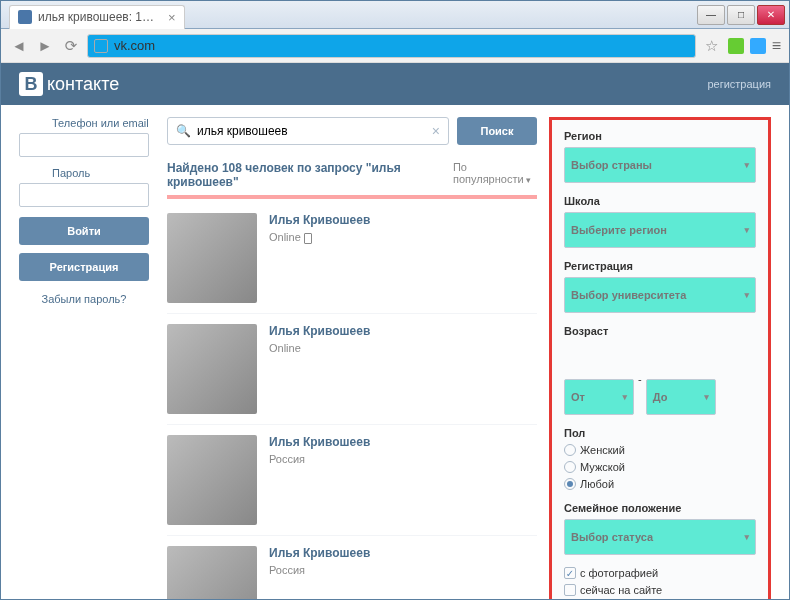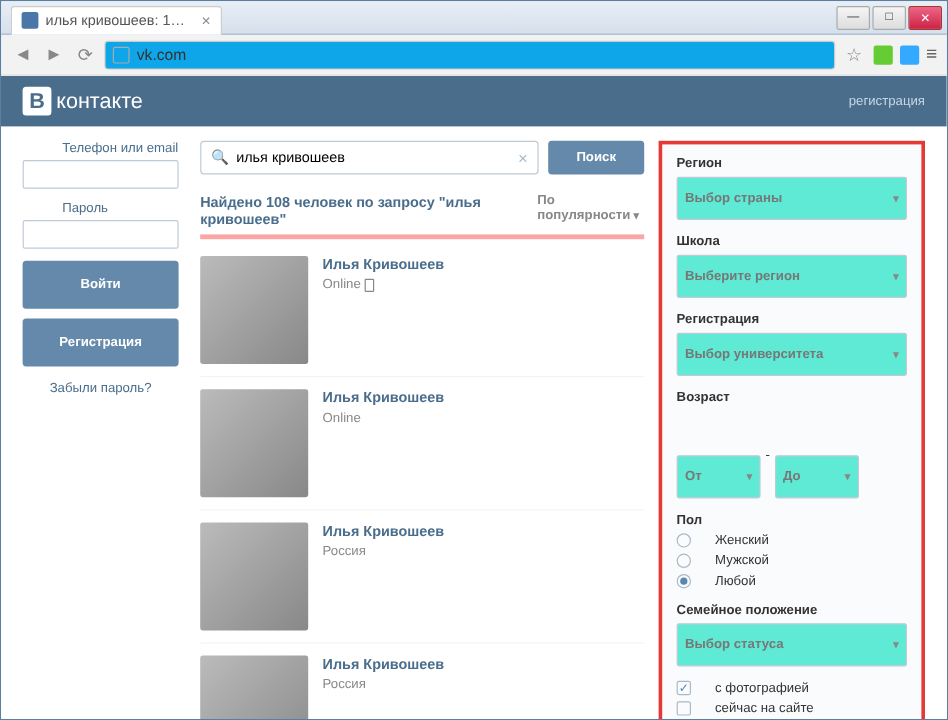--- a/index.html
+++ b/index.html
@@ -32,48 +32,48 @@
 
 .vkhead { background: #4a6d8c; height: 42px; display: flex; align-items: center; padding: 0 18px; justify-content: space-between; }
 .vklogo { display: flex; align-items: center; color: #fff; font-size: 18px; }
 .vklogo-b { width: 24px; height: 24px; background: #fff; color: #4a6d8c; border-radius: 3px; font-weight: bold; font-size: 18px; display: flex; align-items: center; justify-content: center; margin-right: 4px; }
 .vk-reg-link { color: #c7d6e5; font-size: 11px; cursor: pointer; }
 
 .content { display: flex; padding: 12px 18px; gap: 18px; }
 .sidebar { width: 130px; flex-shrink: 0; }
 .sidebar label { display: block; color: #4a6d8c; font-weight: normal; font-size: 11px; margin-bottom: 4px; margin-left: 33px; }
 .sidebar input[type=text], .sidebar input[type=password] { width: 100%; height: 24px; border: 1px solid #c0cad5; border-radius: 2px; margin-bottom: 10px; padding: 0 4px; }
-.btn-login, .btn-reg { width: 100%; height: 40px; background: #6489ab; color: #fff; border: none; border-radius: 3px; font-size: 11px; font-weight: bold; cursor: pointer; margin-bottom: 8px; }
+.btn-login, .btn-reg { width: 100%; height: 28px; background: #6489ab; color: #fff; border: none; border-radius: 3px; font-size: 11px; font-weight: bold; cursor: pointer; margin-bottom: 8px; }
 .forgot { color: #4a6d8c; font-size: 11px; cursor: pointer; display: block; text-align: center; margin-top: 4px; }
 
 .main { flex: 1; display: flex; gap: 12px; }
 .center { flex: 1; }
 .searchrow { display: flex; gap: 8px; margin-bottom: 10px; }
 .searchbox { flex: 1; height: 28px; border: 1px solid #c0cad5; border-radius: 3px; display: flex; align-items: center; padding: 0 8px; position: relative; }
 .searchbox .mag { color: #c7d6e5; margin-right: 6px; font-size: 12px; }
 .searchbox input { border: none; outline: none; flex: 1; font-size: 12px; }
 .searchbox .clr { color: #aab9c8; cursor: pointer; font-size: 14px; }
 .btn-search { width: 80px; height: 28px; background: #6489ab; color: #fff; border: none; border-radius: 3px; font-size: 11px; font-weight: bold; cursor: pointer; }
 .resulthdr { color: #4a6d8c; font-weight: bold; font-size: 12px; padding: 6px 0; border-bottom: 4px solid #fca5a5; margin-bottom: 4px; display: flex; }
-.sort { color: #888; font-weight: bold; font-size: 11px; cursor: pointer; margin-left: 12px; }
+.sort { color: #888; font-weight: normal; font-size: 11px; cursor: pointer; margin-left: 12px; }
 .sort::after { content: " ▾"; font-size: 9px; }
 .person { display: flex; padding: 10px 0; border-bottom: 1px solid #f2f4f7; gap: 12px; }
 .avatar { width: 90px; height: 90px; background: linear-gradient(135deg,#bbb,#888); border-radius: 2px; flex-shrink: 0; }
 .pinfo .pname { color: #4a6d8c; font-weight: bold; font-size: 12px; cursor: pointer; }
 .pinfo .pstatus { color: #888; font-size: 11px; margin-top: 4px; }
 .mobile-ico { display: inline-block; width: 8px; height: 11px; border: 1px solid #888; border-radius: 1px; margin-left: 3px; vertical-align: middle; }
 
 .filters { width: 222px; flex-shrink: 0; border: 3px solid #e53935; padding: 10px 12px; background: #fafbfc; }
 .fsection { margin-bottom: 12px; }
 .flabel { font-weight: bold; font-size: 11px; color: #333; margin-bottom: 5px; display: block; }
 .fselect { width: 100%; height: 36px; border: 1px solid #c0cad5; border-radius: 2px; background: #5eead4; font-size: 11px; color: #777; padding: 0 6px; cursor: pointer; display: flex; align-items: center; justify-content: space-between; font-weight: bold; }
 .fselect::after { content: "▾"; color: #888; font-size: 9px; }
 .agerow { display: flex; align-items: center; gap: 4px; }
 .agerow .fselect { width: 70px; margin-top: 37px; }
-.fradio, .fcheck { display: flex; gap: 20px; margin-bottom: 5px; font-size: 11px; cursor: pointer; }
+.fradio, .fcheck { display: flex; gap: 4px; margin-bottom: 5px; font-size: 11px; cursor: pointer; }
 .radio-dot { width: 12px; height: 12px; border: 1px solid #aab9c8; border-radius: 50%; display: inline-flex; align-items: center; justify-content: center; }
 .radio-dot.on::after { content: ""; width: 6px; height: 6px; background: #5b87b4; border-radius: 50%; }
 .check-box { width: 12px; height: 12px; border: 1px solid #aab9c8; border-radius: 2px; display: inline-flex; align-items: center; justify-content: center; color: #5b87b4; font-size: 10px; }
 .fcollapsed { font-weight: bold; font-size: 16px; color: #333; cursor: pointer; }
 .fcollapsed::after { content: " ▾"; font-size: 9px; color: #888; }
 </style>
 </head>
 <body>
 
 <div class="window">

